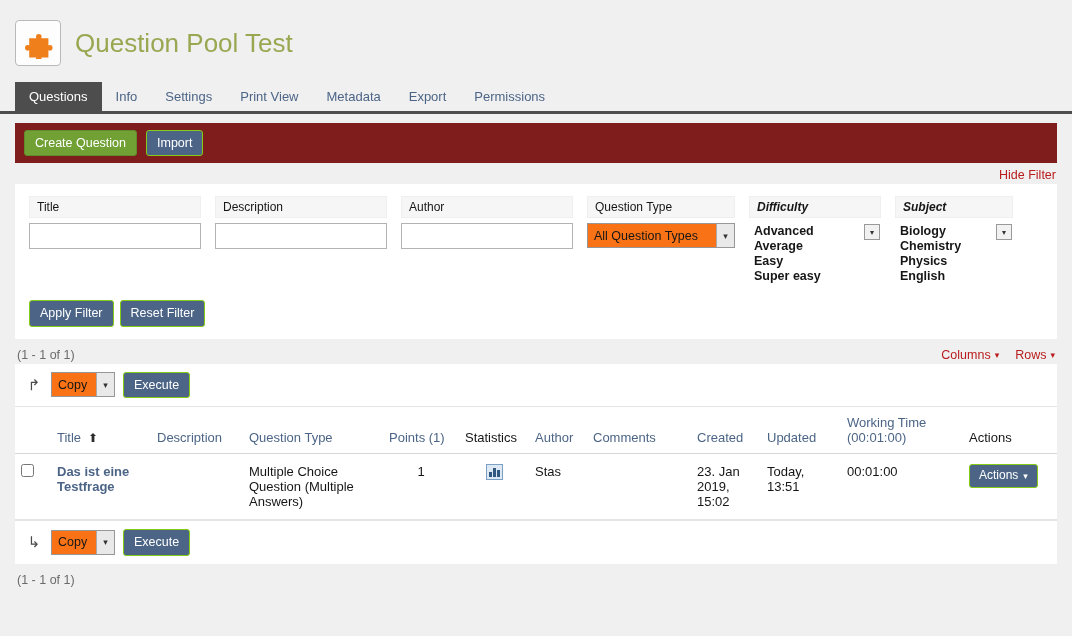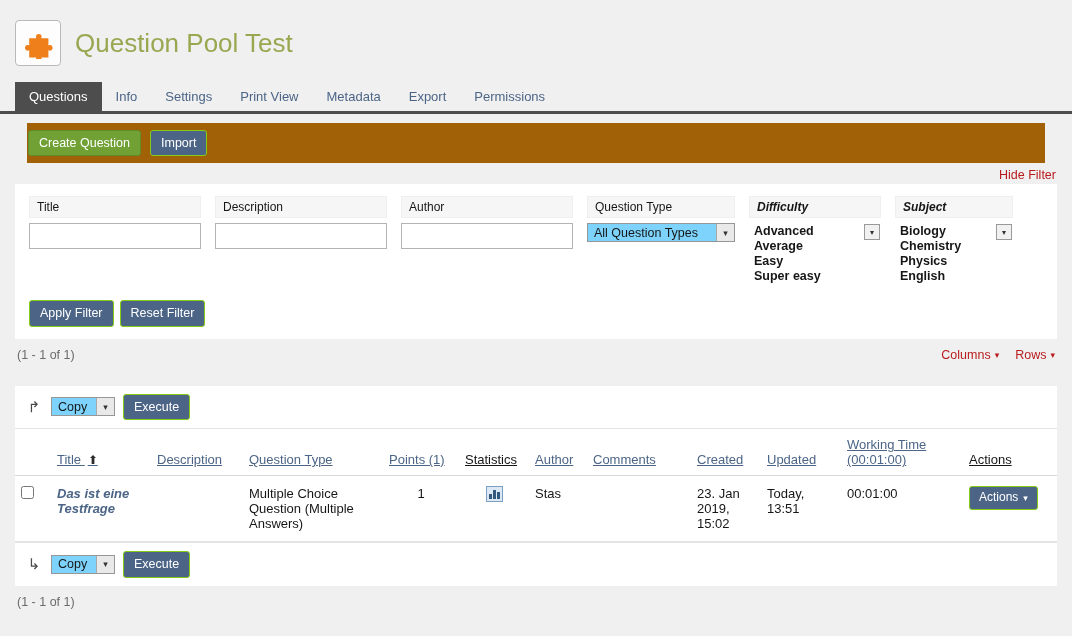--- a/index.html
+++ b/index.html
@@ -30,67 +30,67 @@
   .btn {
     display: inline-flex; align-items: center; gap: 5px;
     font-family: inherit; font-size: 12.5px; color: #fff;
     padding: 5px 10px; border-radius: 3px; cursor: pointer; line-height: 1.15;
   }
   .btn-green { background: #71a135; border: 1px solid #608c2b; }
   .btn-blue  { background: #4c6586; border: 1px solid #84cc16; }
   .btn .caret { font-size: 9px; line-height: 1; }
 
   
-  .toolbar { margin: 9px 27px 0; background: #a16207; padding: 7px 1px; display: flex; gap: 9px; }
+  .toolbar { margin: 9px 15px 0; background: #7f1d1d; padding: 7px 9px; display: flex; gap: 9px; }
 
   
   .hide-filter-row { margin: 5px 16px 2px; text-align: right; font-size: 12.5px; }
   .filter-panel { margin: 2px 15px 0; background: #fff; padding: 12px 14px; }
   .filter-items { display: flex; gap: 14px; align-items: flex-start; }
   .filter-label { background: #f6f6f6; border: 1px solid #efefef; padding: 3px 7px; font-size: 12px; margin-bottom: 5px; }
   .filter-label.emph { font-style: italic; font-weight: bold; }
   .filter-input { width: 100%; height: 26px; border: 1px solid #b3b3b3; padding: 2px 6px; font-family: inherit; font-size: 13px; background: #fff; }
   .w-text { width: 172px; }
   .w-qtype { width: 148px; }
   .w-diff { width: 132px; }
   .w-subj { width: 118px; }
-  .fake-select { display: inline-flex; align-items: stretch; background: #7dd3fc; border: 1px solid #979797; height: 19px; cursor: pointer; }
+  .fake-select { display: inline-flex; align-items: stretch; background: #f97316; border: 1px solid #979797; height: 25px; cursor: pointer; }
   .fake-select .fs-value { display: flex; align-items: center; padding: 0 8px 0 6px; font-size: 12.5px; white-space: nowrap; flex: 1; }
   .fake-select .fs-arrow { width: 18px; background: #e9e9e9; border-left: 1px solid #a9a9a9; display: flex; align-items: center; justify-content: center; font-size: 9px; color: #333; }
   .fake-select.full { width: 100%; }
   .ms-box { position: relative; background: #fff; padding: 1px 20px 1px 5px; min-height: 64px; font-weight: bold; }
   .ms-option { font-size: 12.5px; line-height: 15px; cursor: pointer; }
   .ms-arrow-btn { position: absolute; top: 1px; right: 1px; width: 16px; height: 16px; border: 1px solid #999; background: #f1f1f1; font-size: 8px; color: #333; display: flex; align-items: center; justify-content: center; cursor: pointer; }
   .filter-buttons { margin-top: 13px; display: flex; gap: 6px; align-items: flex-end; }
 
   
-  .table-meta { margin: 6px 15px 0; padding: 3px 2px 24px; display: flex; justify-content: space-between; font-size: 12.5px; }
+  .table-meta { margin: 6px 15px 0; padding: 3px 2px 2px; display: flex; justify-content: space-between; font-size: 12.5px; }
   .table-meta .range { color: #6b6b6b; }
   .meta-menus { display: flex; gap: 16px; }
   .meta-menus .link { display: inline-flex; align-items: center; gap: 4px; }
   .meta-menus .caret { font-size: 9px; }
   .table-meta.bottom { margin-top: 5px; padding-top: 4px; }
 
   
   .table-panel { margin: 0 15px; background: #fff; }
   .bulk-row { padding: 8px 10px; display: flex; align-items: center; gap: 8px; }
   .bulk-row.top { border-bottom: 1px solid #e4e4e4; }
   .bulk-row.bottom { border-top: 1px solid #e4e4e4; }
   .bulk-arrow { font-size: 15px; color: #4a4a4a; width: 18px; text-align: center; }
   .fake-select.sel-copy { width: 64px; }
 
   table.qtable { width: 100%; border-collapse: collapse; table-layout: fixed; }
   table.qtable th {
     font-weight: normal; color: #4c6586; text-align: left;
     padding: 8px 6px; vertical-align: bottom; font-size: 13px;
-    border-bottom: 1px solid #d8d8d8; cursor: pointer; text-decoration: underline;
+    border-bottom: 1px solid #d8d8d8; cursor: pointer;
   }
   table.qtable th.dark { color: #161616; cursor: default; }
   table.qtable td { padding: 10px 6px; vertical-align: top; font-size: 13px; border-bottom: 1px solid #e4e4e4; }
-  td.title-cell { color: #4c6586; font-weight: bold; cursor: pointer; font-style: italic; }
+  td.title-cell { color: #4c6586; font-weight: bold; cursor: pointer; }
   td.center { text-align: center; }
   .sort-arrow { color: #2b2b2b; font-family: "DejaVu Sans", sans-serif; font-size: 12px; margin-left: 3px; }
   .cb { margin: 0; cursor: pointer; }
   th.cb-col, td.cb-col { padding-left: 9px; }
 
   .select-all-row { padding: 9px 10px 9px 9px; display: flex; align-items: center; gap: 15px; border-bottom: 1px solid #e4e4e4; font-size: 13px; }
 </style>
 </head>
 <body>
 

